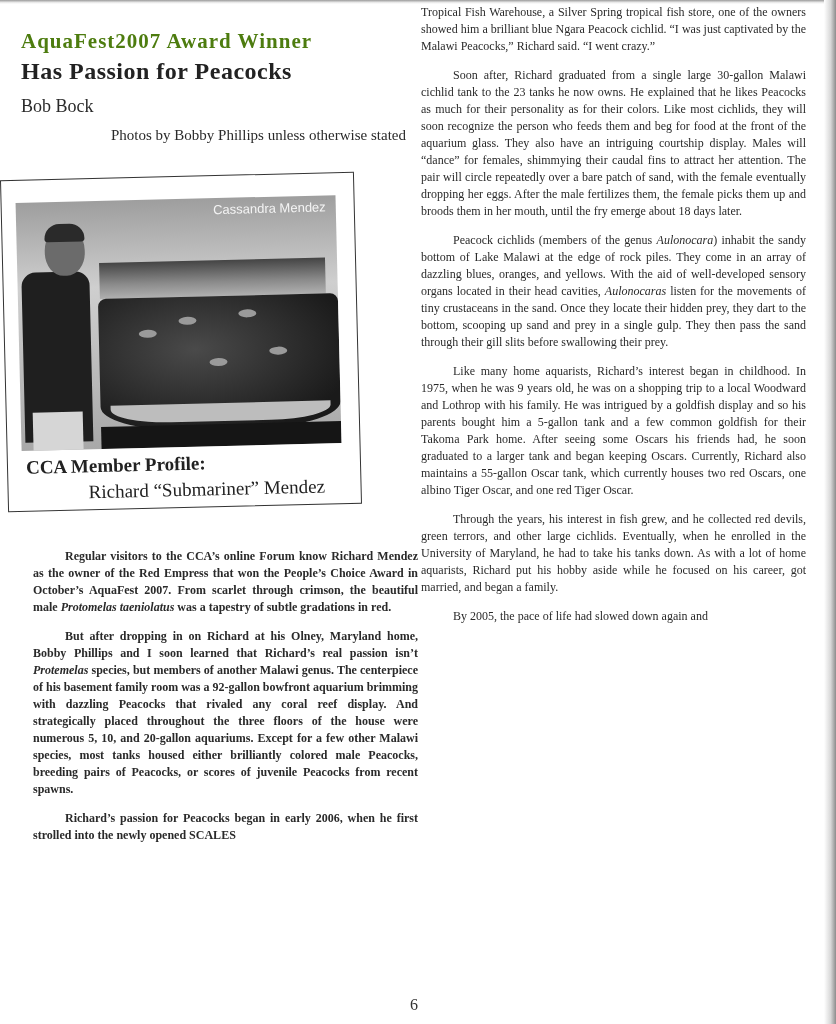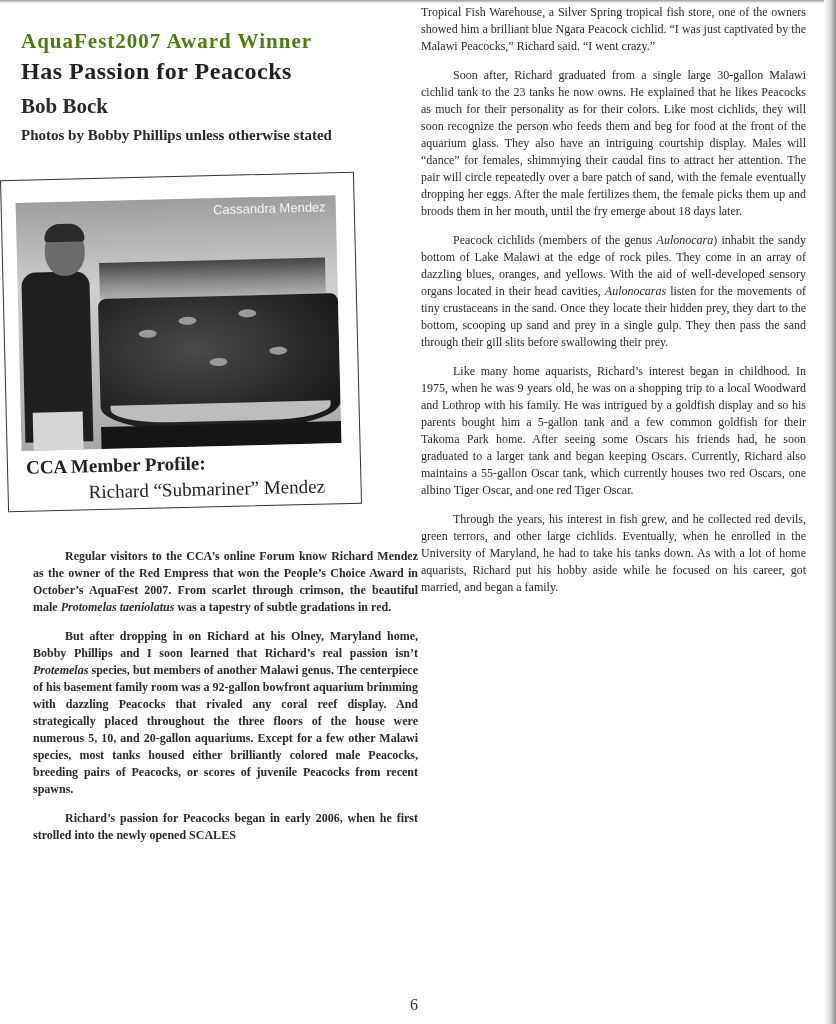--- a/index.html
+++ b/index.html
@@ -22,22 +22,22 @@
   .col-right { position: absolute; left: 421px; top: 4px; width: 385px; }
 
   .kicker {
     font-weight: bold; font-size: 21px; letter-spacing: 1px;
     line-height: 26px; margin: 0; color: #4d7c0f;
   }
   .headline {
     font-weight: bold; font-size: 24px; line-height: 34px;
     margin: 0; color: #222; letter-spacing: 0.5px;
   }
-  .byline { font-weight: bold; font-size: 21px; margin: 8px 0 0 0; line-height: 20px; }
-  .credit { font-weight: bold; font-size: 15px; margin: 9px 0 0 0; line-height: 20px; }
+  .byline { font-weight: normal; font-size: 18px; margin: 8px 0 0 0; line-height: 20px; }
+  .credit { font-weight: normal; font-size: 15px; margin: 9px 0 0 0; line-height: 20px; text-align: right; }
 
   .photo-box {
     position: absolute; left: 4px; top: 176px; width: 352px; height: 330px;
     border: 1.5px solid #333; background: #fff;
     transform: rotate(-1.4deg); transform-origin: center;
   }
   .photo {
     position: absolute; left: 14px; top: 22px; width: 320px; height: 248px;
     background: linear-gradient(180deg, #9e9e9e 0%, #cfcfcf 35%, #a8a8a8 100%);
     overflow: hidden;
@@ -139,15 +139,16 @@
   <p class="para"><span>But after dropping in on Richard at his Olney, Mary­land home, Bobby Phillips and I soon learned that Richard’s real passion isn’t </span><em>Protemelas</em><span> species, but members of another Malawi genus. The centerpiece of his basement family room was a 92-gallon bowfront aquarium brimming with dazzling Peacocks that rivaled any coral reef display. And strategically placed throughout the three floors of the house were numerous 5, 10, and 20-gallon aquariums. Except for a few other Malawi species, most tanks housed either brilliantly colored male Peacocks, breeding pairs of Peacocks, or scores of juvenile Peacocks from recent spawns.</span></p>
   <p class="para">Richard’s passion for Peacocks began in early 2006, when he first strolled into the newly opened SCALES</p>
 </div>
 
 <div class="col-right" style="top:4px;">
   <p class="para cont">Tropical Fish Warehouse, a Silver Spring tropical fish store, one of the owners showed him a brilliant blue Ngara Peacock cichlid.  “I was just captivated by the Malawi Peacocks,” Richard said.  “I went crazy.”</p>
   <p class="para">Soon after, Richard graduated from a single large 30-gallon Malawi cichlid tank to the 23 tanks he now owns.  He explained that he likes Peacocks as much for their personality as for their colors. Like most cichlids, they will soon recognize the person who feeds them and beg for food at the front of the aquarium glass. They also have an intriguing courtship display. Males will “dance” for females, shimmying their caudal fins to attract her at­tention. The pair will circle repeatedly over a bare patch of sand, with the female eventually dropping her eggs. After the male fertilizes them, the female picks them up and broods them in her mouth, until the fry emerge about 18 days later.</p>
   <p class="para"><span>Peacock cichlids (members of the genus </span><em>Aulonocara</em><span>) inhabit the sandy bottom of Lake Malawi at the edge of rock piles. They come in an array of dazzling blues, oranges, and yellows. With the aid of well-developed sensory or­gans located in their head cavities, </span><em>Aulonocaras</em><span> listen for the movements of tiny crustaceans in the sand. Once they locate their hidden prey, they dart to the bottom, scooping up sand and prey in a single gulp. They then pass the sand through their gill slits before swallowing their prey.</span></p>
   <p class="para">Like many home aquarists, Richard’s interest began in childhood.  In 1975, when he was 9 years old, he was on a shopping trip to a local Woodward and Lothrop with his family.  He was intrigued by a goldfish display and so his parents bought him a 5-gallon tank and a few com­mon goldfish for their Takoma Park home. After seeing some Oscars his friends had, he soon graduated to a larger tank and began keeping Oscars. Currently, Richard also maintains a 55-gallon Oscar tank, which currently houses two red Oscars, one albino Tiger Oscar, and one red Tiger Oscar.</p>
   <p class="para">Through the years, his interest in fish grew, and he collected red devils, green terrors, and other large cichlids. Eventually, when he enrolled in the University of Mary­land, he had to take his tanks down. As with a lot of home aquarists, Richard put his hobby aside while he focused on his career, got married, and began a family.</p>
+  <p class="para">By 2005, the pace of life had slowed down again and</p>
 </div>
 
 <div class="page-number">6</div>
 
 </body></html>

